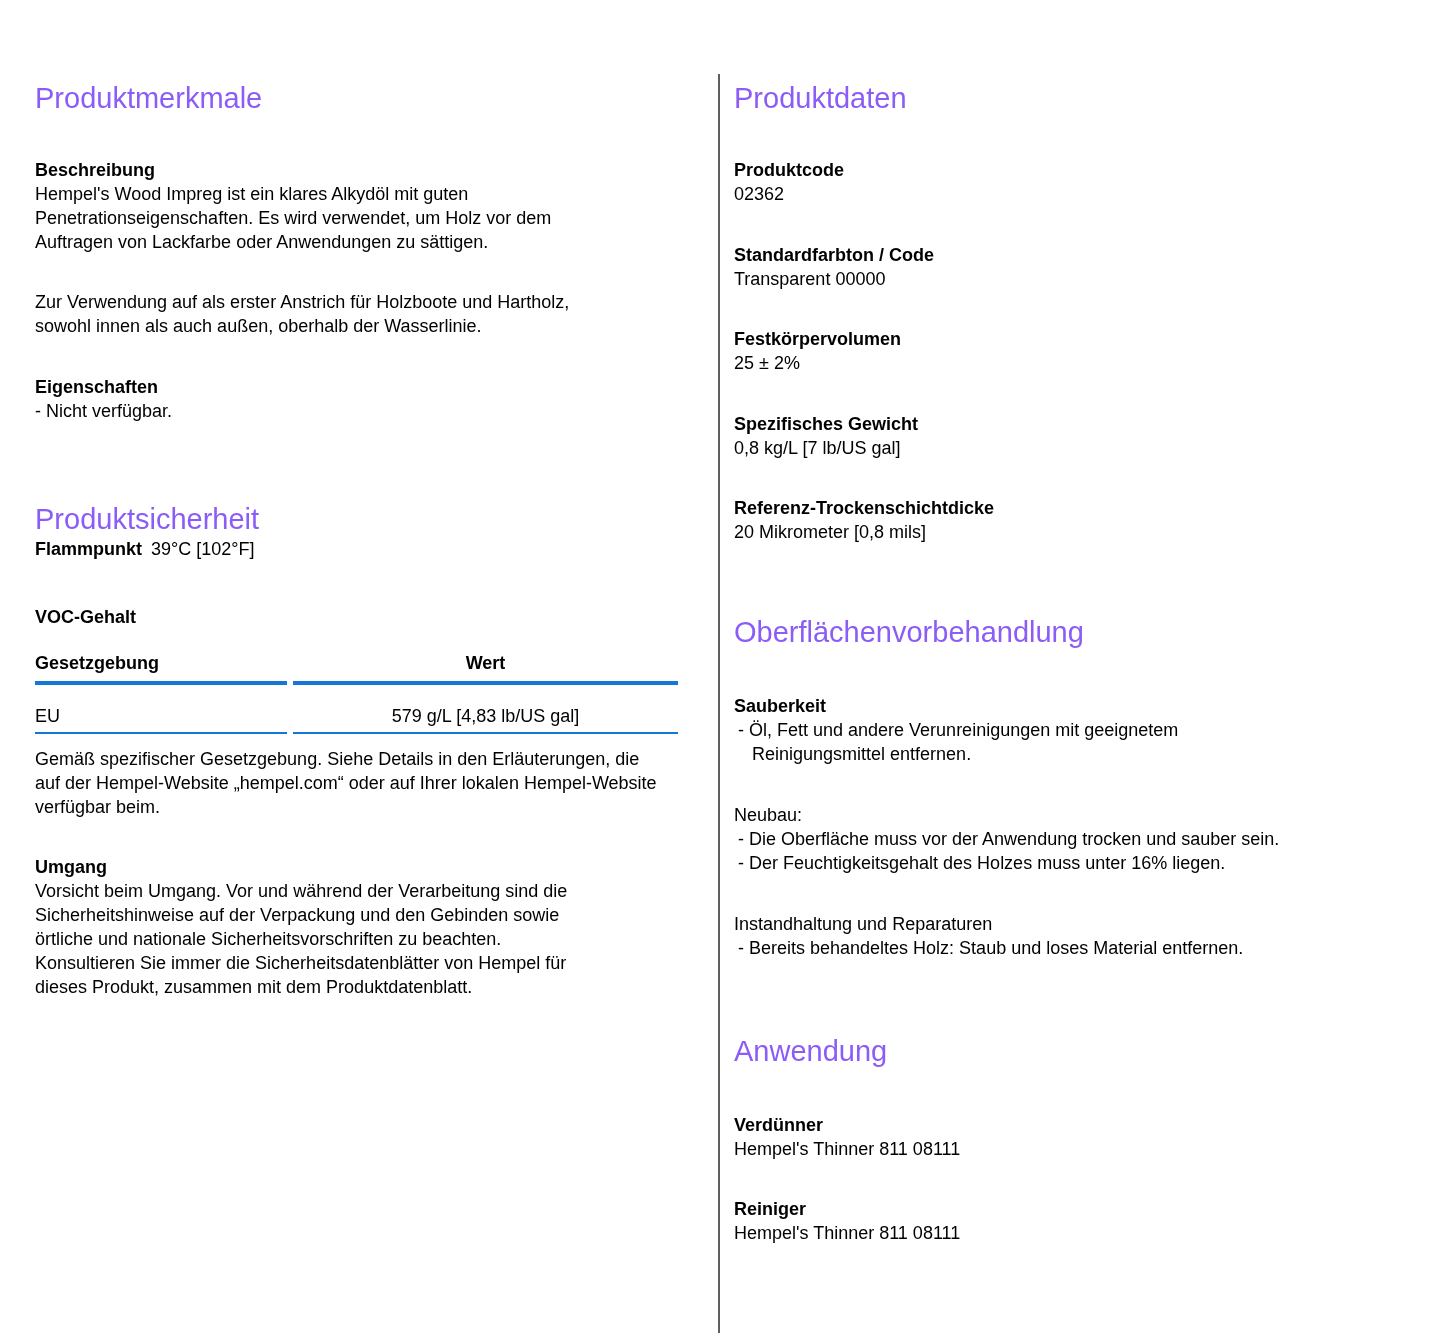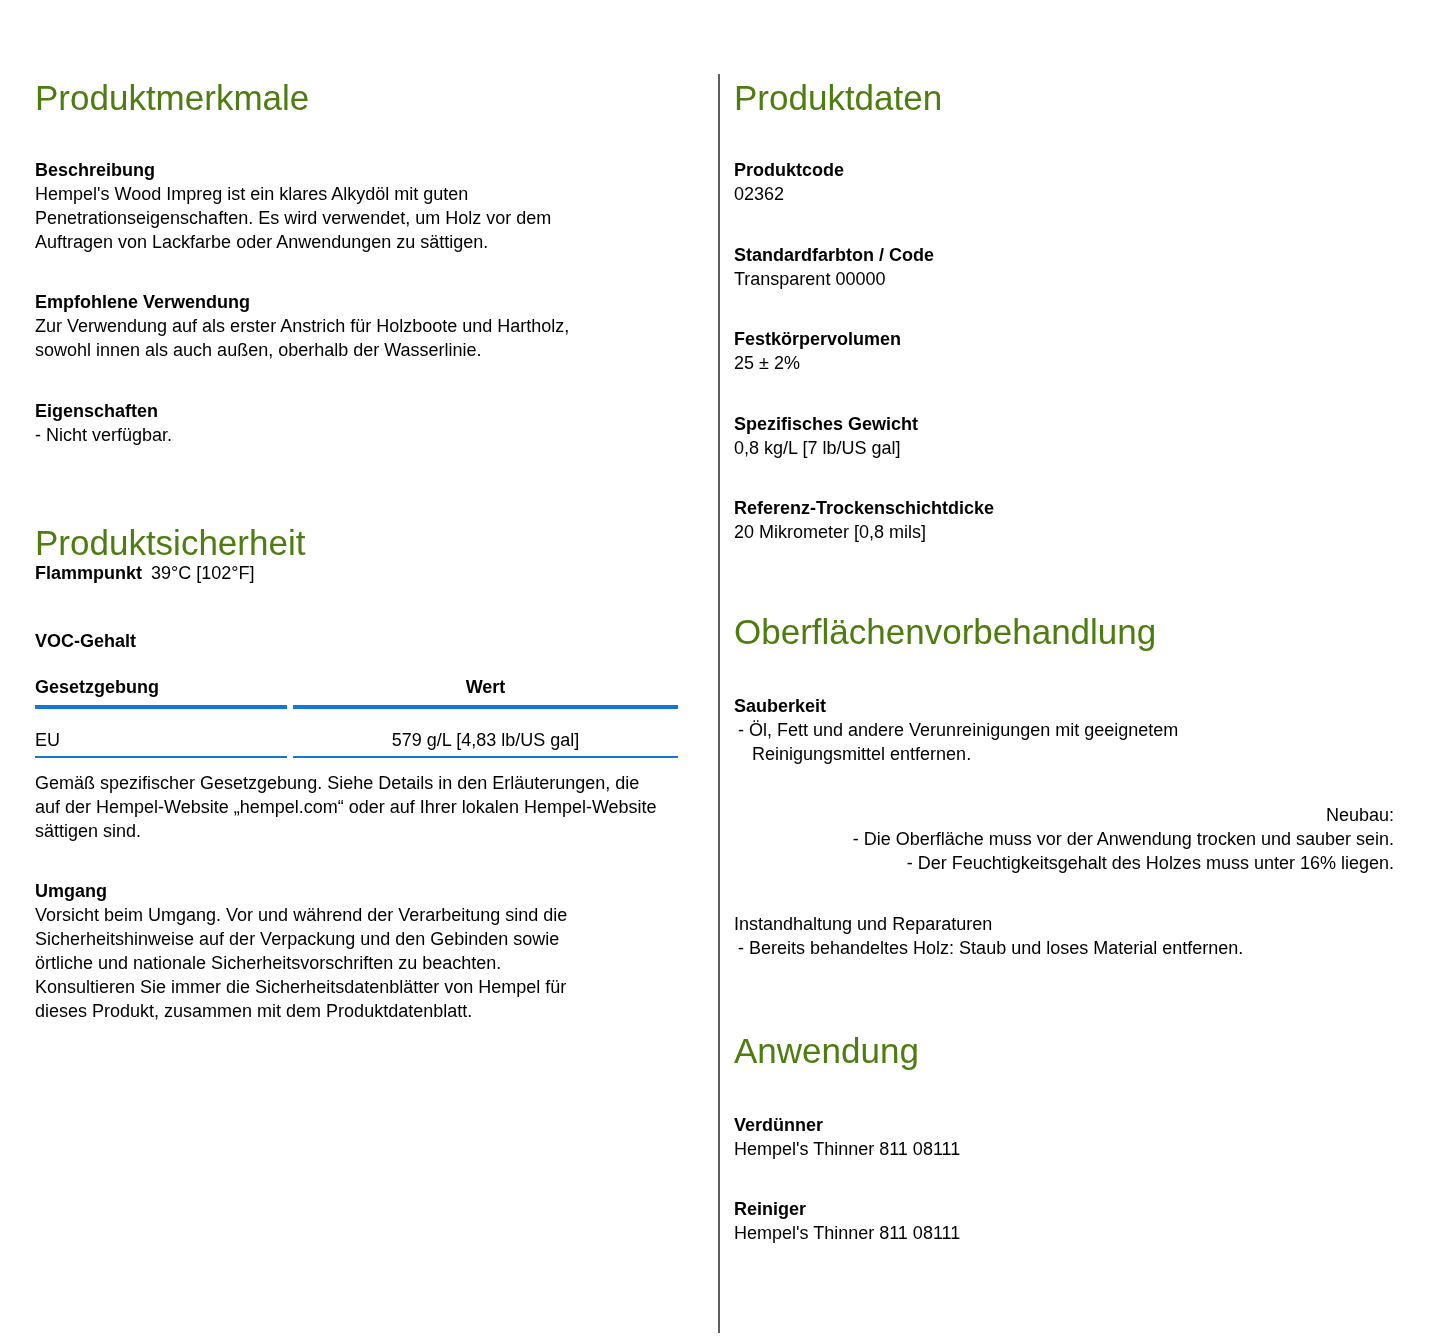--- a/index.html
+++ b/index.html
@@ -13,22 +13,22 @@
   }
   .divider {
     position:absolute; left:718px; top:74px;
     width:1.5px; height:1259px; background:#5f5f5f;
   }
   .col { position:absolute; top:0; }
   .col-left  { left:35px;  width:643px; }
   .col-right { left:734px; width:660px; }
 
   h1 {
-    font-size:35px; line-height:36px; font-weight:400;
-    color:#4d7c0f; white-space:nowrap;
+    font-size:29px; line-height:36px; font-weight:400;
+    color:#8b5cf6; white-space:nowrap;
   }
   .label { font-weight:700; line-height:24px; white-space:nowrap; }
   .line  { line-height:24px; white-space:nowrap; }
 
   
   .lt-title-merkmale   { margin-top:80px; }
   .fld-beschreibung    { margin-top:42px; }
   .fld-verwendung      { margin-top:36px; }
   .fld-eigenschaften   { margin-top:37px; }
   .lt-title-sicherheit { margin-top:78px; }
@@ -59,21 +59,21 @@
   .rt-title-daten { margin-top:80px; }
   .fld-r1 { margin-top:42px; }
   .fld-r2 { margin-top:37px; }
   .fld-r3 { margin-top:36px; }
   .fld-r4 { margin-top:37px; }
   .fld-r5 { margin-top:36px; }
   .rt-title-oberflaeche { margin-top:70px; }
   .blk-sauberkeit { margin-top:44px; }
   .blk-sauberkeit .bullet-line { padding-left:4px; }
   .blk-sauberkeit .cont-line   { padding-left:18px; }
-  .blk-neubau { margin-top:37px;text-align:right; }
+  .blk-neubau { margin-top:37px; }
   .blk-instand { margin-top:37px; }
   .bullet-line { padding-left:4px; }
   .rt-title-anwendung { margin-top:73px; }
   .fld-verduenner { margin-top:44px; }
   .fld-reiniger   { margin-top:36px; }
 </style>
 </head>
 <body>
 
 <div class="divider"></div>
@@ -83,21 +83,20 @@
   <h1 class="lt-title-merkmale">Produktmerkmale</h1>
 
   <div class="fld-beschreibung">
     <div class="label">Beschreibung</div>
     <div class="line">Hempel's Wood Impreg ist ein klares Alkydöl mit guten</div>
     <div class="line">Penetrationseigenschaften. Es wird verwendet, um Holz vor dem</div>
     <div class="line">Auftragen von Lackfarbe oder Anwendungen zu sättigen.</div>
   </div>
 
   <div class="fld-verwendung">
-    <div class="label">Empfohlene Verwendung</div>
     <div class="line">Zur Verwendung auf als erster Anstrich für Holzboote und Hartholz,</div>
     <div class="line">sowohl innen als auch außen, oberhalb der Wasserlinie.</div>
   </div>
 
   <div class="fld-eigenschaften">
     <div class="label">Eigenschaften</div>
     <div class="line"> - Nicht verfügbar.</div>
   </div>
 
   <h1 class="lt-title-sicherheit">Produktsicherheit</h1>
@@ -119,21 +118,21 @@
       <tr>
         <td class="c1">EU</td>
         <td class="c2">579 g/L [4,83 lb/US gal]</td>
       </tr>
     </tbody>
   </table>
 
   <div class="voc-note">
     <div class="line">Gemäß spezifischer Gesetzgebung. Siehe Details in den Erläuterungen, die</div>
     <div class="line">auf der Hempel-Website „hempel.com“ oder auf Ihrer lokalen Hempel-Website</div>
-    <div class="line">sättigen sind.</div>
+    <div class="line">verfügbar beim.</div>
   </div>
 
   <div class="fld-umgang">
     <div class="label">Umgang</div>
     <div class="line">Vorsicht beim Umgang. Vor und während der Verarbeitung sind die</div>
     <div class="line">Sicherheitshinweise auf der Verpackung und den Gebinden sowie</div>
     <div class="line">örtliche und nationale Sicherheitsvorschriften zu beachten.</div>
     <div class="line">Konsultieren Sie immer die Sicherheitsdatenblätter von Hempel für</div>
     <div class="line">dieses Produkt, zusammen mit dem Produktdatenblatt.</div>
   </div>

